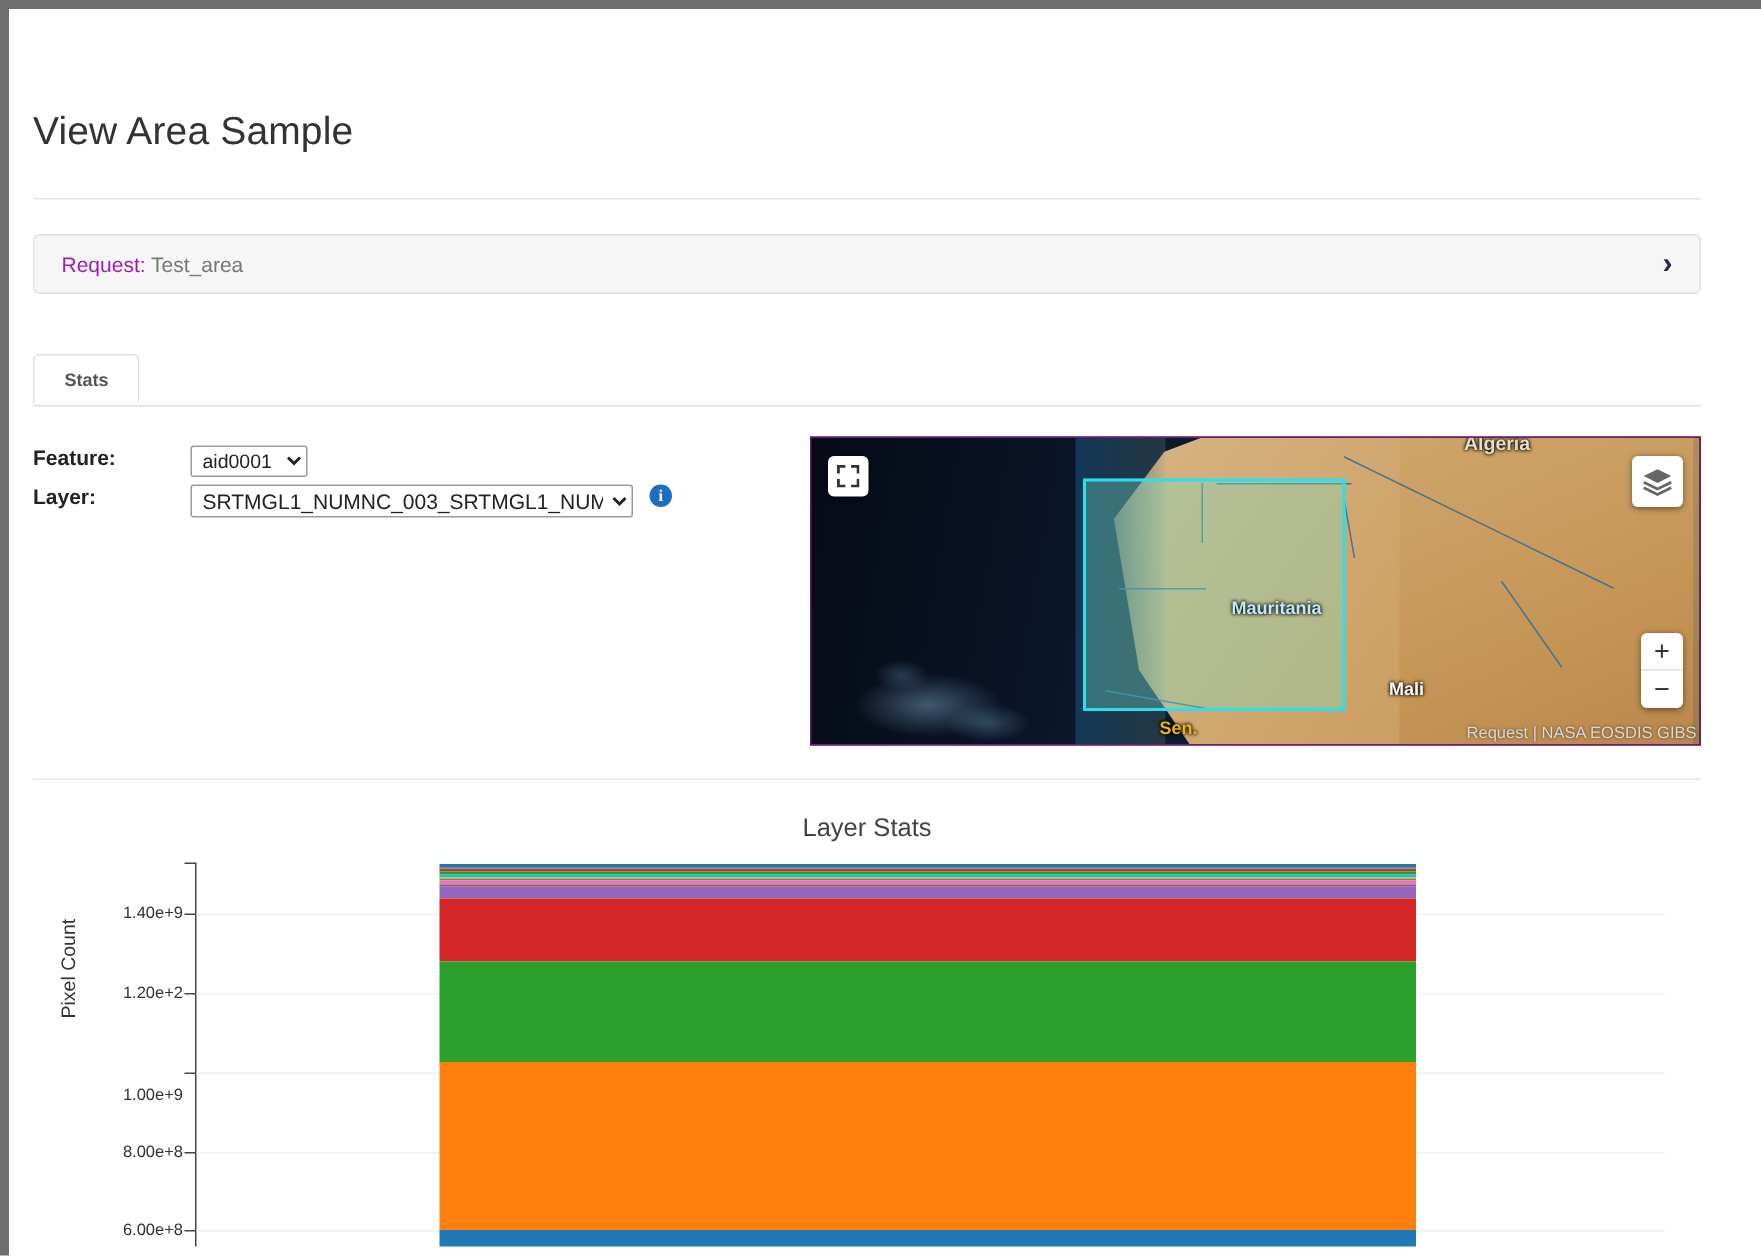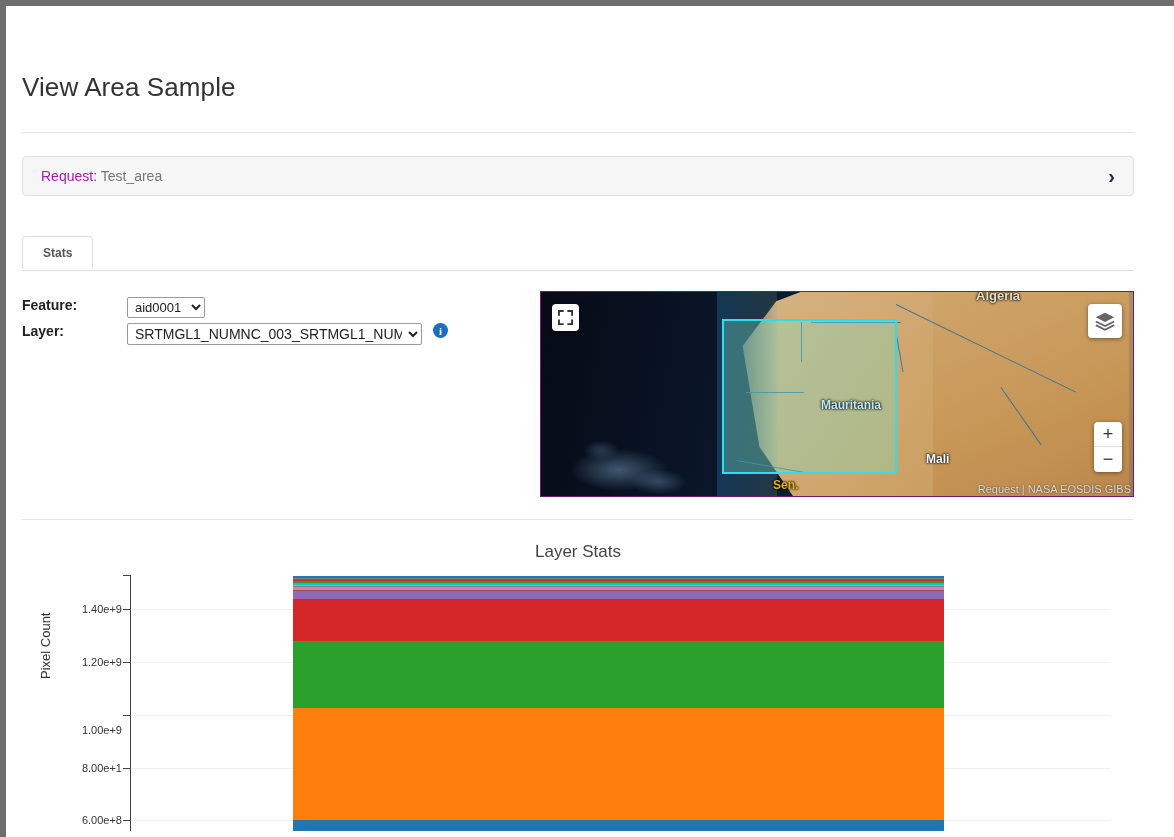--- a/index.html
+++ b/index.html
@@ -292,23 +292,23 @@
           <div class="gridline" style="top: 139.876px;"></div>
           <div class="tickmark" style="top: 139.876px;"></div>
           <div class="gridline" style="top: 192.66px;"></div>
           <div class="tickmark" style="top: 192.66px;"></div>
           <div class="gridline" style="top: 245.443px;"></div>
           <div class="tickmark" style="top: 245.443px;"></div>
           <div class="tickmark" style="top: 0px;"></div>
         </div>
     <div class="ytick-wrap" id="ytick-holder">
           <div class="ytick" style="top: 34.3093px;">1.40e+9</div>
-          <div class="ytick" style="top: 87.0928px;">1.20e+9</div>
+          <div class="ytick" style="top: 87.0928px;">1.20e+2</div>
           <div class="ytick" style="top: 155px;">1.00e+9</div>
-          <div class="ytick" style="top: 192.66px;">8.00e+1</div>
+          <div class="ytick" style="top: 192.66px;">8.00e+8</div>
           <div class="ytick" style="top: 245.443px;">6.00e+8</div>
         </div>
     <div class="bar" id="bar-holder">
           <div class="seg" style="height: 2.11134px; background: rgb(31, 119, 180);"></div>
           <div class="seg" style="height: 1.31959px; background: rgb(127, 127, 127);"></div>
           <div class="seg" style="height: 1.31959px; background: rgb(140, 86, 75);"></div>
           <div class="seg" style="height: 1.05567px; background: rgb(214, 39, 40);"></div>
           <div class="seg" style="height: 1.58351px; background: rgb(44, 160, 44);"></div>
           <div class="seg" style="height: 2.37526px; background: rgb(23, 190, 207);"></div>
           <div class="seg" style="height: 1.05567px; background: rgb(188, 189, 34);"></div>

